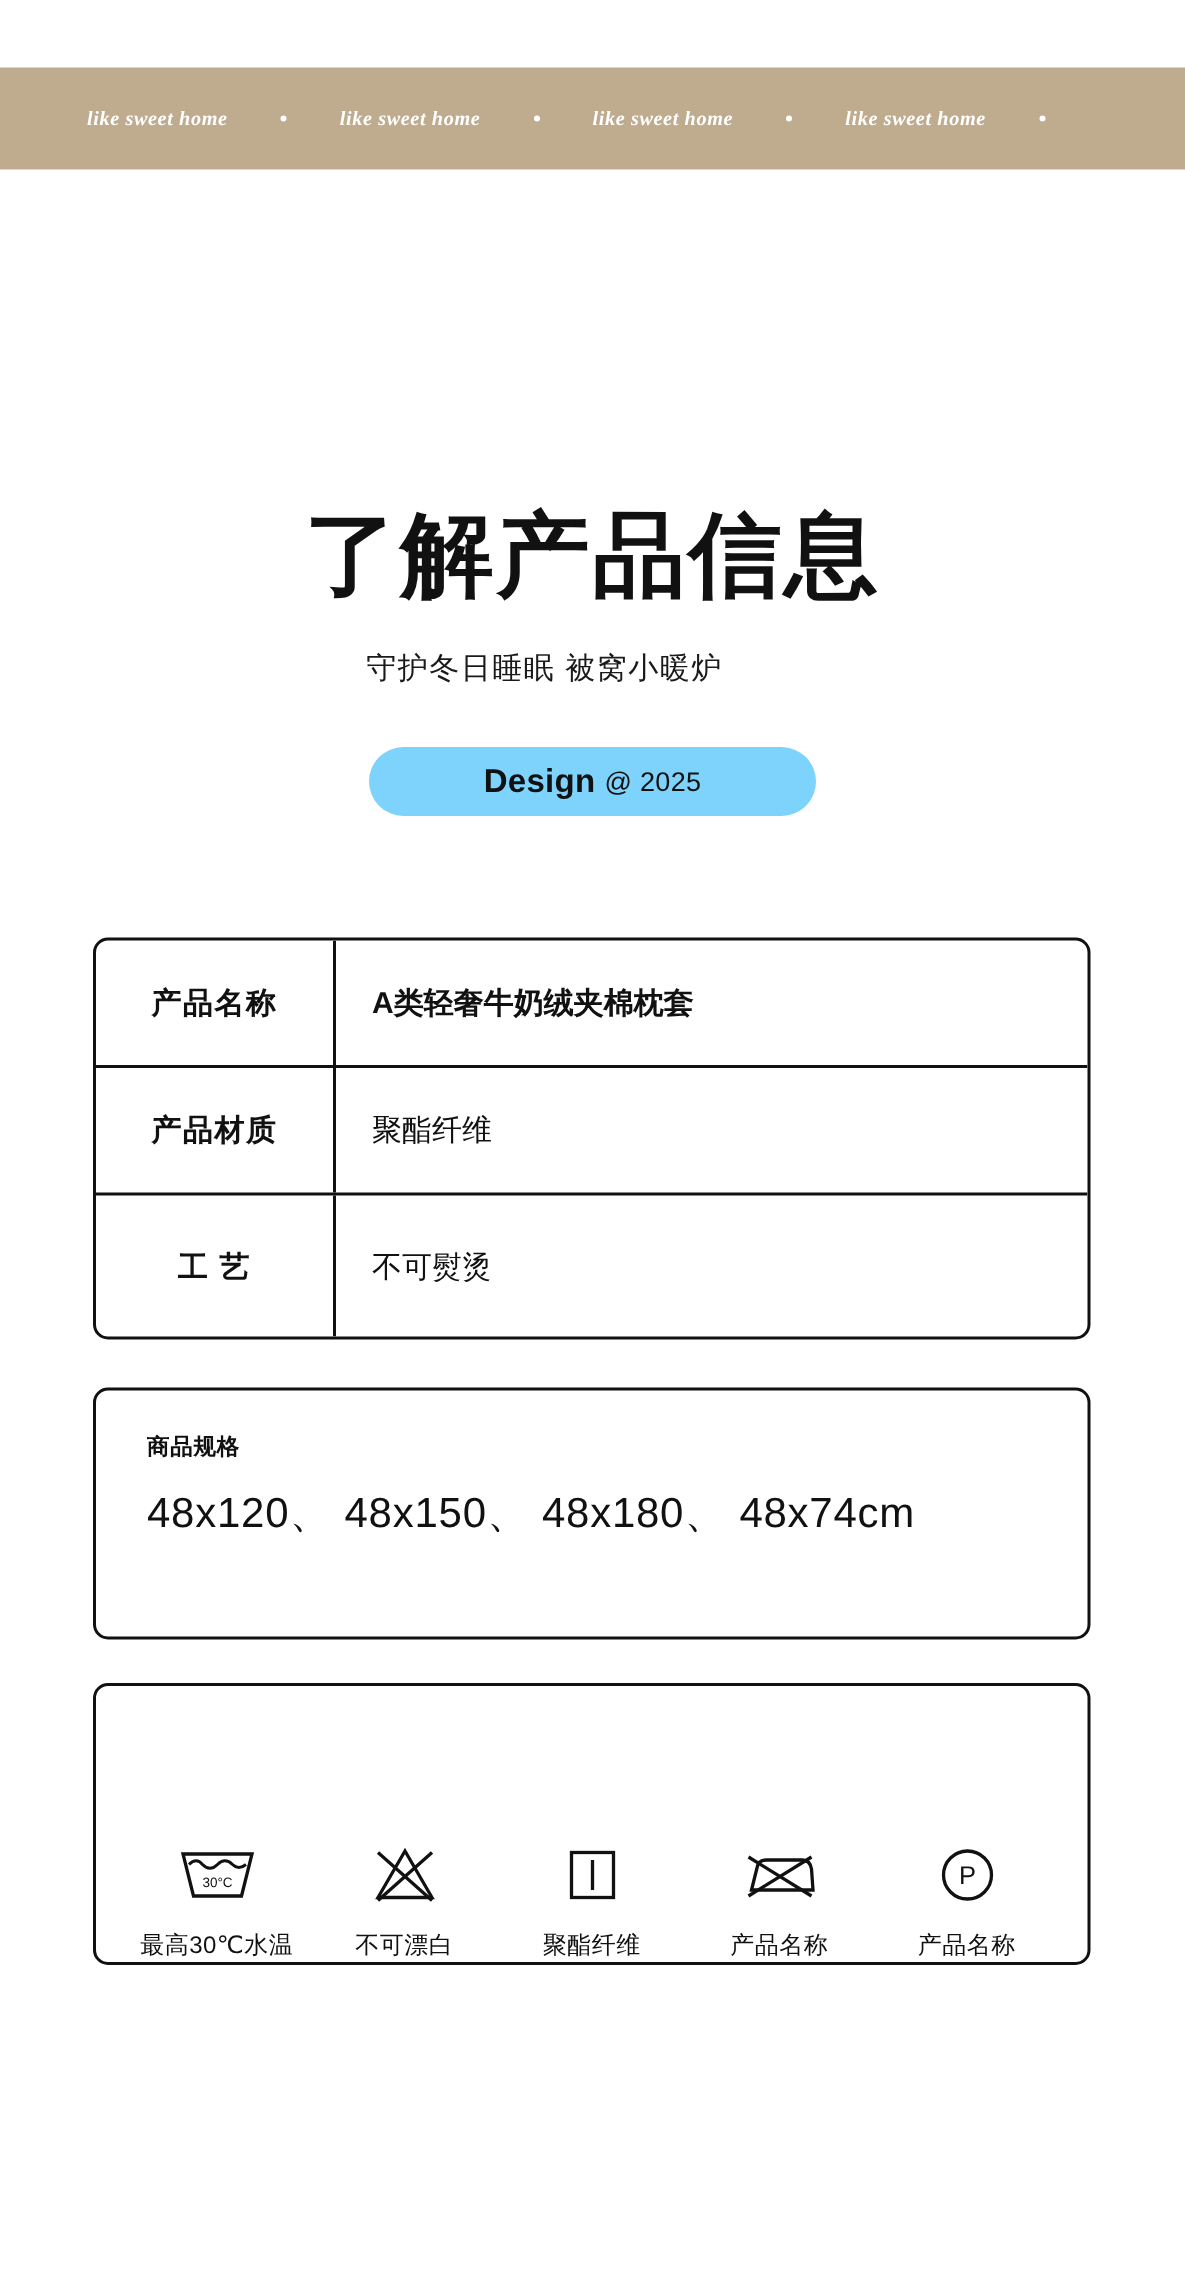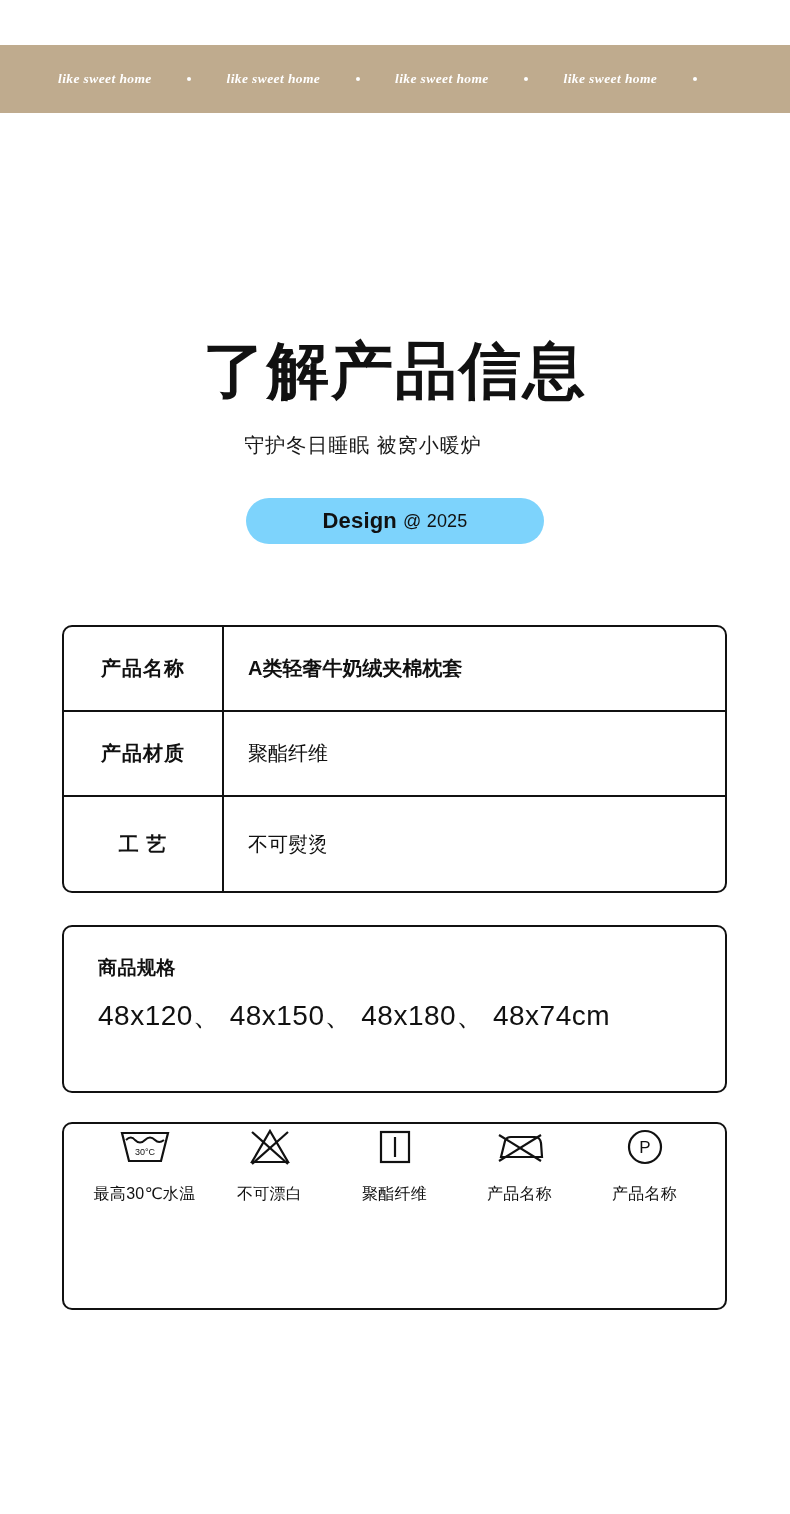--- a/index.html
+++ b/index.html
@@ -168,21 +168,21 @@
     left: 62px;
     width: 665px;
     height: 168px;
     border: 2px solid #111111;
     border-radius: 10px;
     box-sizing: border-box;
     padding: 28px 34px 0 34px;
     background: #fff;
   }
   .size-title {
-    font-size: 19px;
+    font-size: 15px;
     font-weight: 700;
     color: #111111;
     letter-spacing: 0.5px;
   }
   .size-values {
     margin-top: 16px;
     font-size: 28px;
     font-weight: 500;
     color: #111111;
     letter-spacing: 0.5px;
@@ -193,21 +193,21 @@
   .care-box {
     position: absolute;
     top: 1122px;
     left: 62px;
     width: 665px;
     height: 188px;
     border: 2px solid #111111;
     border-radius: 10px;
     box-sizing: border-box;
     display: flex;
-    align-items: flex-start;
+    align-items: flex-end;
     justify-content: space-around;
     padding: 0 18px;
     background: #fff;
   }
   .care-item {
     display: flex;
     flex-direction: column;
     align-items: center;
     justify-content: center;
     width: 120px;

